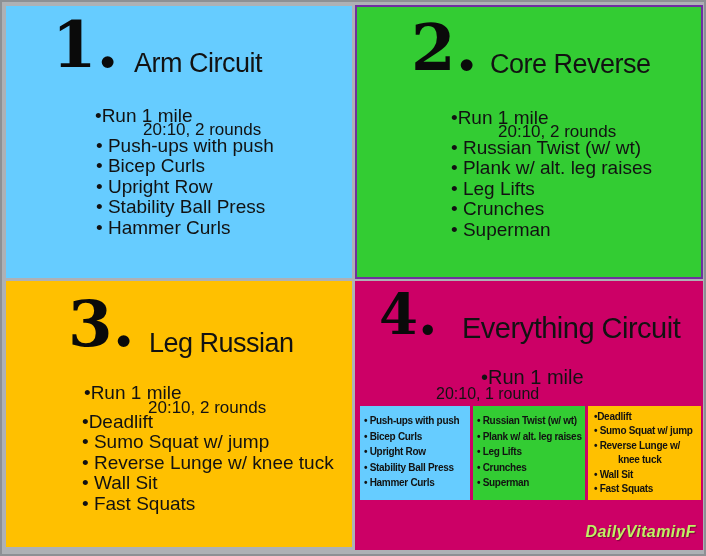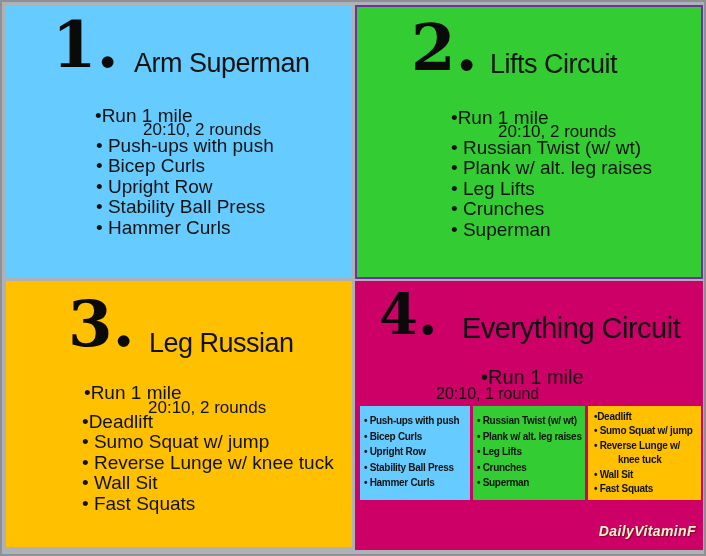--- a/index.html
+++ b/index.html
@@ -44,46 +44,46 @@
   .quad-leg  .items{left:76px;top:131px;}
 
   .mini{position:absolute;top:125px;height:94px;box-sizing:border-box;padding:7px 2px 0 4px;}
   .mini-arm {left:5px;width:110px;background:#66CCFF;}
   .mini-core{left:118px;width:112px;background:#33CC33;}
   .mini-leg {left:233px;width:113px;background:#FFC000;padding-top:4px;}
   .mini-item{font-size:10px;font-weight:700;line-height:15.5px;letter-spacing:-0.3px;white-space:nowrap;}
   .mini-leg .mini-item{white-space:normal;line-height:14.4px;padding-left:26px;text-indent:-24px;}
 
   .watermark{
-    position:absolute;right:7px;top:242px;font-size:14px;font-weight:700;font-style:italic;
-    color:#fef9c3;letter-spacing:0.4px;text-shadow:1px 1px 1px rgba(90,0,40,0.65);
+    position:absolute;right:7px;top:242px;font-size:16px;font-weight:700;font-style:italic;
+    color:#bef264;letter-spacing:0.4px;text-shadow:1px 1px 1px rgba(90,0,40,0.65);
   }
 </style>
 </head>
 <body>
 
 <div class="frame">
 
   <section class="quad quad-arm">
     <div class="num">1.</div>
-    <h2 class="title">Arm Superman</h2>
+    <h2 class="title">Arm Circuit</h2>
     <div class="run">•Run 1 mile</div>
     <div class="rounds">20:10, 2 rounds</div>
     <div class="items">
         <div class="item">• Push-ups with push</div>
         <div class="item">• Bicep Curls</div>
         <div class="item">• Upright Row</div>
         <div class="item">• Stability Ball Press</div>
         <div class="item">• Hammer Curls</div>
       </div>
   </section>
 
   <section class="quad quad-core">
     <div class="num">2.</div>
-    <h2 class="title">Lifts Circuit</h2>
+    <h2 class="title">Core Reverse</h2>
     <div class="run">•Run 1 mile</div>
     <div class="rounds">20:10, 2 rounds</div>
     <div class="items">
         <div class="item">• Russian Twist (w/ wt)</div>
         <div class="item">• Plank w/ alt. leg raises</div>
         <div class="item">• Leg Lifts</div>
         <div class="item">• Crunches</div>
         <div class="item">• Superman</div>
       </div>
   </section>

